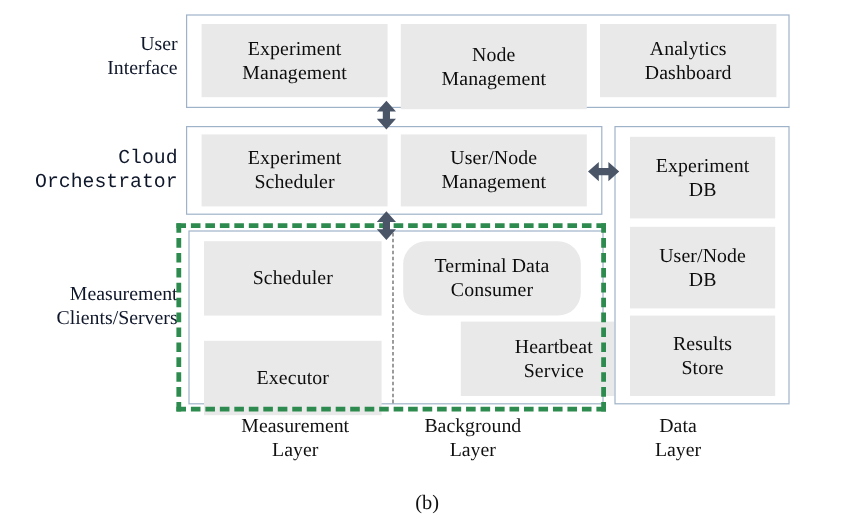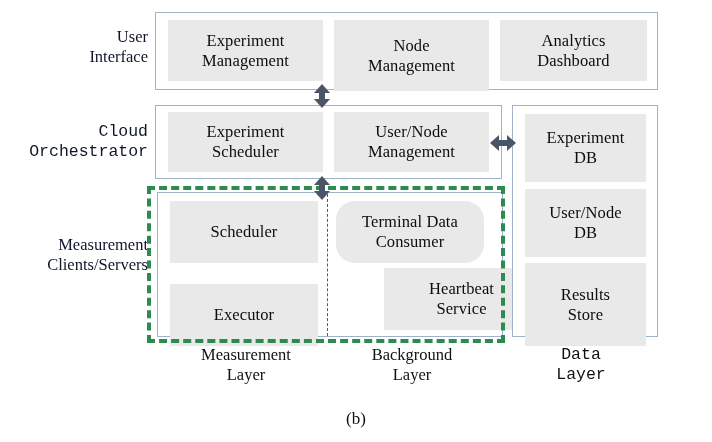--- a/index.html
+++ b/index.html
@@ -68,21 +68,21 @@
 
   
   #chip-scheduler             { left: 170px; top: 201px; width: 148px; height: 62px; }
   #chip-executor              { left: 170px; top: 268px; width: 148px; height: 62px; margin-top: 16px; }
   #chip-terminal-data         { left: 336px; top: 201px; width: 148px; height: 62px; border-radius: 19px; }
   #chip-heartbeat-service     { left: 336px; top: 268px; width: 155px; height: 62px; margin-left: 48px; }
 
   
   #chip-experiment-db         { left: 525px; top: 114px; width: 121px; height: 68px; }
   #chip-user-node-db          { left: 525px; top: 189px; width: 121px; height: 68px; }
-  #chip-results-store         { left: 525px; top: 263px; width: 121px; height: 83px; }
+  #chip-results-store         { left: 525px; top: 263px; width: 121px; height: 67px; }
 
   
   #group-green-dashed {
     position: absolute;
     left: 147px;
     top: 186px;
     width: 358px;
     height: 157px;
     border: 4px dashed #2e8b4f;
     box-sizing: border-box;
@@ -109,22 +109,22 @@
   
   .layer-caption {
     position: absolute;
     text-align: center;
     font-size: 16.5px;
     line-height: 20px;
     color: #111111;
     white-space: pre-line;
   }
   #caption-measurement-layer { left: 172px; top: 345px; width: 148px; }
-  #caption-background-layer  { left: 338px; top: 345px; width: 148px; }
-  #caption-data-layer        { left: 508px; top: 345px; width: 146px; font-family: Liberation Mono, monospace; }
+  #caption-background-layer  { left: 320px; top: 345px; width: 148px; }
+  #caption-data-layer        { left: 492px; top: 345px; width: 146px; }
 
   
   #figure-caption {
     position: absolute;
     left: 0px;
     top: 408px;
     width: 712px;
     text-align: center;
     font-size: 17px;
     line-height: 22px;

